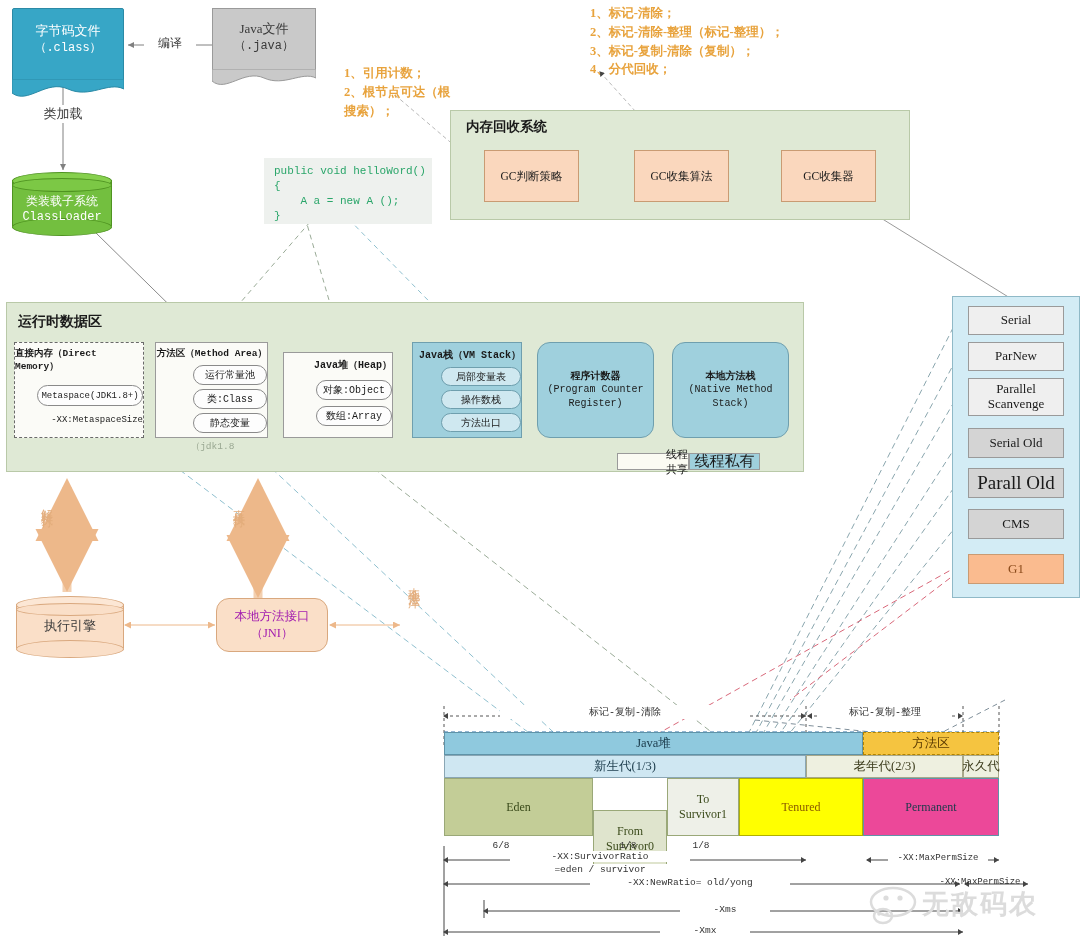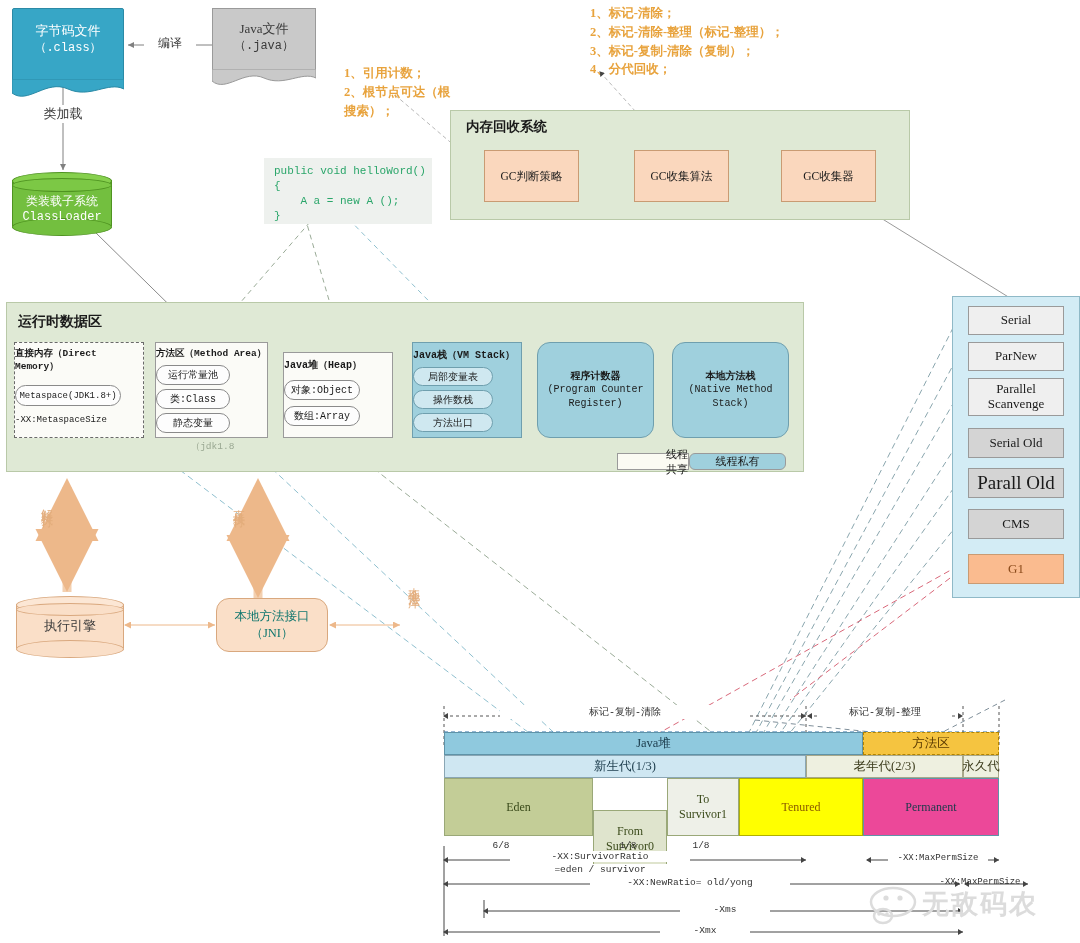--- a/index.html
+++ b/index.html
@@ -24,21 +24,21 @@
 
   
   .box{position:absolute;box-sizing:border-box;display:flex;flex-direction:column;
        align-items:center;justify-content:center;text-align:center;line-height:1.35;border-radius:13px;}
 
   .pill{border:1px solid #8a8a8a;border-radius:999px;background:#fdfdfd;
         display:flex;align-items:center;justify-content:center;
         font-family:"Liberation Mono","DejaVu Sans Mono",monospace;}
 
   .rda-title{position:absolute;font-weight:bold;}
-  .zone{position:absolute;box-sizing:border-box;display:flex;flex-direction:column;align-items:flex-start;}
+  .zone{position:absolute;box-sizing:border-box;display:flex;flex-direction:column;align-items:flex-end;}
   .zone-h{font-weight:bold;font-family:"Liberation Mono","DejaVu Sans Mono",monospace;}
 
   .code-block{position:absolute;box-sizing:border-box;background:#eef1ee;
       color:#2aa66a;font-family:"Liberation Mono","DejaVu Sans Mono",monospace;
       font-size:11px;line-height:1.35;padding:6px 8px 4px 10px;white-space:pre;}
 
   .ann{position:absolute;color:#e8a33d;line-height:1.5;font-weight:bold;}
 
   .gcsys{position:absolute;box-sizing:border-box;background:#dfe9d5;border:1px solid #b9c9a8;}
   .gcsys-title{position:absolute;font-weight:bold;}
@@ -283,37 +283,37 @@
   <div class="box" style="left:672px;top:342px;width:117px;height:96px;background:#9fd0dd;border:1px solid #6f9fae;
               font-family:'Liberation Mono',monospace;font-size:10px;">
     <div style="font-weight:bold;">本地方法栈</div>
     <div>(Native Method</div>
     <div>Stack)</div>
   </div>
 
   <div class="legend-a" style="left:617px;top:453px;width:72px;height:17px;font-size:11px;">
     <span>线程共享</span>
   </div>
-  <div class="legend-b" style="left:689px;top:453px;width:97px;height:17px;font-size:11px;border-radius:6px;">
+  <div class="legend-b" style="left:689px;top:453px;width:71px;height:17px;font-size:15px;">
     <span>线程私有</span>
   </div>
 
   <div class="vlabel" style="left:38px;top:500px;font-size:12px;">解释执行</div>
   <div class="vlabel" style="left:230px;top:500px;font-size:12px;">直接执行</div>
   <div class="vlabel" style="left:405px;top:578px;font-size:12px;">本地方法库</div>
 
   <div class="cyl" style="left:16px;top:596px;width:108px;height:60px;">
     <div class="cyl-body" style="top:8px;height:44px;background:#fadfc8;border-left:1px solid #d9a87e;border-right:1px solid #d9a87e;"></div>
     <div class="cyl-top" style="top:0;background:#fce7d5;border:1px solid #d9a87e;"></div>
     <div class="cyl-top" style="top:7px;height:11px;background:#fadfc8;border:1px solid #d9a87e;"></div>
     <div class="cyl-top" style="top:44px;background:#fadfc8;border:1px solid #d9a87e;"></div>
     <div class="cyl-text" style="top:22px;font-size:13px;color:#3a3a3a;">执行引擎</div>
   </div>
 
-  <div class="box" style="left:216px;top:598px;width:112px;height:54px;background:#fadfc8;border:1px solid #d9a87e;font-size:12.5px;color:#0f766e;">
+  <div class="box" style="left:216px;top:598px;width:112px;height:54px;background:#fadfc8;border:1px solid #d9a87e;font-size:12.5px;color:#a21caf;">
     <div>本地方法接口</div>
     <div>（JNI）</div>
   </div>
 
   <div class="collector-panel" style="left:952px;top:296px;width:128px;height:302px;"></div>
   <div class="collector" style="left:968px;top:306px;width:96px;height:29px;font-size:13px;background:#efefef;">
     <span>Serial</span>
   </div>
   <div class="collector" style="left:968px;top:342px;width:96px;height:29px;font-size:13px;background:#efefef;">
     <span>ParNew</span>

